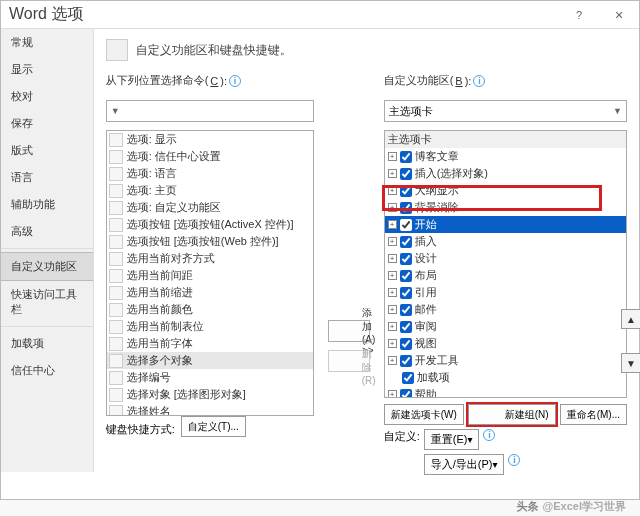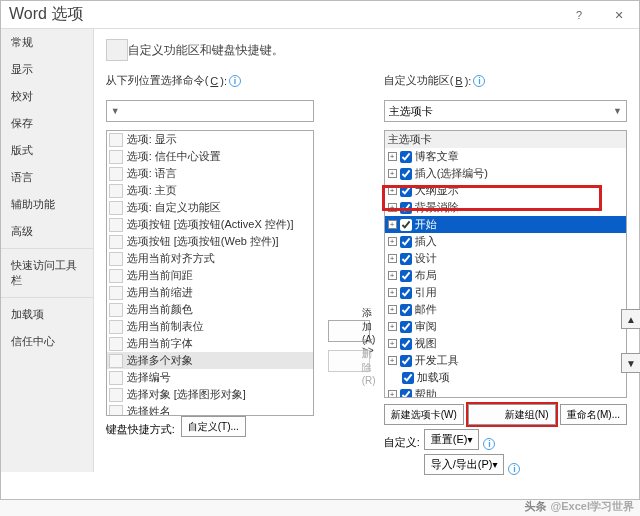--- a/index.html
+++ b/index.html
@@ -8,21 +8,21 @@
 .titlebar { height: 28px; background: #fff; border-bottom: 1px solid #ddd; display: flex; align-items: center; padding-left: 8px; position: relative; }
 .titlebar .title { color: #444; font-size: 16px; }
 .titlebar .btns { position: absolute; right: 0; top: 0; display: flex; }
 .titlebar .btn { width: 40px; height: 28px; display: flex; align-items: center; justify-content: center; color: #666; }
 .main { display: flex; height: 443px; }
 .sidebar { width: 100px; background: #f0f0f0; border-right: 1px solid #ddd; }
 .sidebar .navitem { padding: 6px 10px; color: #333; cursor: pointer; }
 .sidebar .navitem.selected { background: #dcdcdc; border-top: 1px solid #bbb; border-bottom: 1px solid #bbb; font-weight: 500; }
 .sidebar .sep { height: 1px; background: #ddd; margin: 3px 0; }
 .content { flex: 1; padding: 10px 12px 8px 12px; position: relative; }
-.hdr { display: flex; align-items: center; margin-bottom: 12px; }
+.hdr { display: flex; align-items: center; gap: 8px; margin-bottom: 12px; }
 .hdr .ico { width: 22px; height: 22px; background: #f0f0f0; border: 1px solid #ccc; display: inline-block; }
 .hdr .txt { font-weight: 500; color: #444; font-size: 12px; }
 .twocols { display: flex; gap: 6px; }
 .col { display: flex; flex-direction: column; }
 .col.left { width: 208px; }
 .col.mid { width: 58px; align-items: center; justify-content: center; padding-top: 140px; gap: 8px; }
 .col.right { flex: 1; }
 .lbl { font-size: 11px; color: #333; margin-bottom: 12px; display: flex; align-items: center; gap: 2px; }
 .info-ico { display:inline-flex; width:12px; height:12px; border:1px solid #4aa0e8; color:#4aa0e8; border-radius:50%; align-items:center; justify-content:center; font-size:9px; font-weight:bold; }
 .underline { text-decoration: underline; }
@@ -37,26 +37,26 @@
 .tree .trow.header { background: #f0f0f0; font-weight:500; }
 .tree .trow.hl { background: #0a5ec7; color: #fff; }
 .tree .exp { width: 9px; height:9px; border:1px solid #888; display:inline-flex; align-items:center; justify-content:center; font-size:8px; line-height:1; color:#555; background:#fff; }
 .tree input[type=checkbox] { width:12px; height:12px; accent-color: #0a5ec7; }
 .tree .hl input[type=checkbox] { accent-color: #fff; }
 .hlbox { position:absolute; border: 3px solid #d42020; pointer-events:none; }
 .midbtn { width: 39px; height: 22px; border:1px solid #aaa; background:#fdfdfd; display:flex; align-items:center; justify-content:center; color:#333; font-size:10px;padding-left:40px; }
 .midbtn.disabled { color:#aaa; border-color:#ccc; }
 .sidebtns { position:absolute; right: -2px; top: 280px; display:flex; flex-direction:column; gap: 24px; }
 .sqbtn { width:20px; height:20px; border:1px solid #999; background:#f4f4f4; display:flex; align-items:center; justify-content:center; font-size:10px; color:#333; }
-.btnrow { display:flex; gap:4px; align-items:flex-end; }
+.btnrow { display:flex; gap:4px; align-items:flex-start; }
 .btn2 { height: 21px; border:1px solid #999; background:#fdfdfd; padding: 0 6px; display:inline-flex; align-items:center; white-space:nowrap; font-size:10px; }
 .btn2.hl2 { outline: 2px solid #d42020; outline-offset: 0px; padding-left: 36px; }
 .footer-right-rows .btnrow { margin-bottom: 4px; }
 .kbd-row { margin-top: 0; display:flex; align-items:flex-end; gap:6px; }
-.watermark { position:absolute; bottom: 2px; right: 6px; font-size: 14px; font-weight:bold; color:#aaa; display:flex; align-items:center; gap:4px;margin-top:25px; }
+.watermark { position:absolute; bottom: 2px; right: 14px; font-size: 14px; font-weight:bold; color:#aaa; display:flex; align-items:center; gap:4px;margin-top:25px; }
 .watermark .h { color:#888; }
 ::-webkit-scrollbar { width: 16px; }
 ::-webkit-scrollbar-track { background:#f0f0f0; }
 ::-webkit-scrollbar-thumb { background:#c8c8c8; border:1px solid #aaa; }
 </style>
 </head>
 <body>
 
 <div class="window">
   <div class="titlebar">
@@ -70,20 +70,21 @@
     <div class="sidebar" id="sidebar">
         <div class="navitem">常规</div>
         <div class="navitem">显示</div>
         <div class="navitem">校对</div>
         <div class="navitem">保存</div>
         <div class="navitem">版式</div>
         <div class="navitem">语言</div>
         <div class="navitem">辅助功能</div>
         <div class="navitem">高级</div>
         <div class="sep"></div>
+        <div class="navitem selected">自定义功能区</div>
         <div class="navitem">快速访问工具栏</div>
         <div class="sep"></div>
         <div class="navitem">加载项</div>
         <div class="navitem">信任中心</div>
       </div>
     <div class="content">
       <div class="hdr">
         <span class="ico"></span>
         <span class="txt">自定义功能区和键盘快捷键。</span>
       </div>
@@ -194,21 +195,21 @@
           <div class="tree" id="tree">
               <div class="trow header">主选项卡</div>
               <div class="trow">
                 <span class="exp">+</span>
                 <input type="checkbox" checked="" style="">
                 <span>博客文章</span>
               </div>
               <div class="trow">
                 <span class="exp">+</span>
                 <input type="checkbox" checked="" style="">
-                <span>插入(选择编号)</span>
+                <span>插入(选择对象)</span>
               </div>
               <div class="trow">
                 <span class="exp">+</span>
                 <input type="checkbox" checked="" style="">
                 <span>大纲显示</span>
               </div>
               <div class="trow">
                 <span class="exp">+</span>
                 <input type="checkbox" checked="" style="">
                 <span>背景消除</span>

